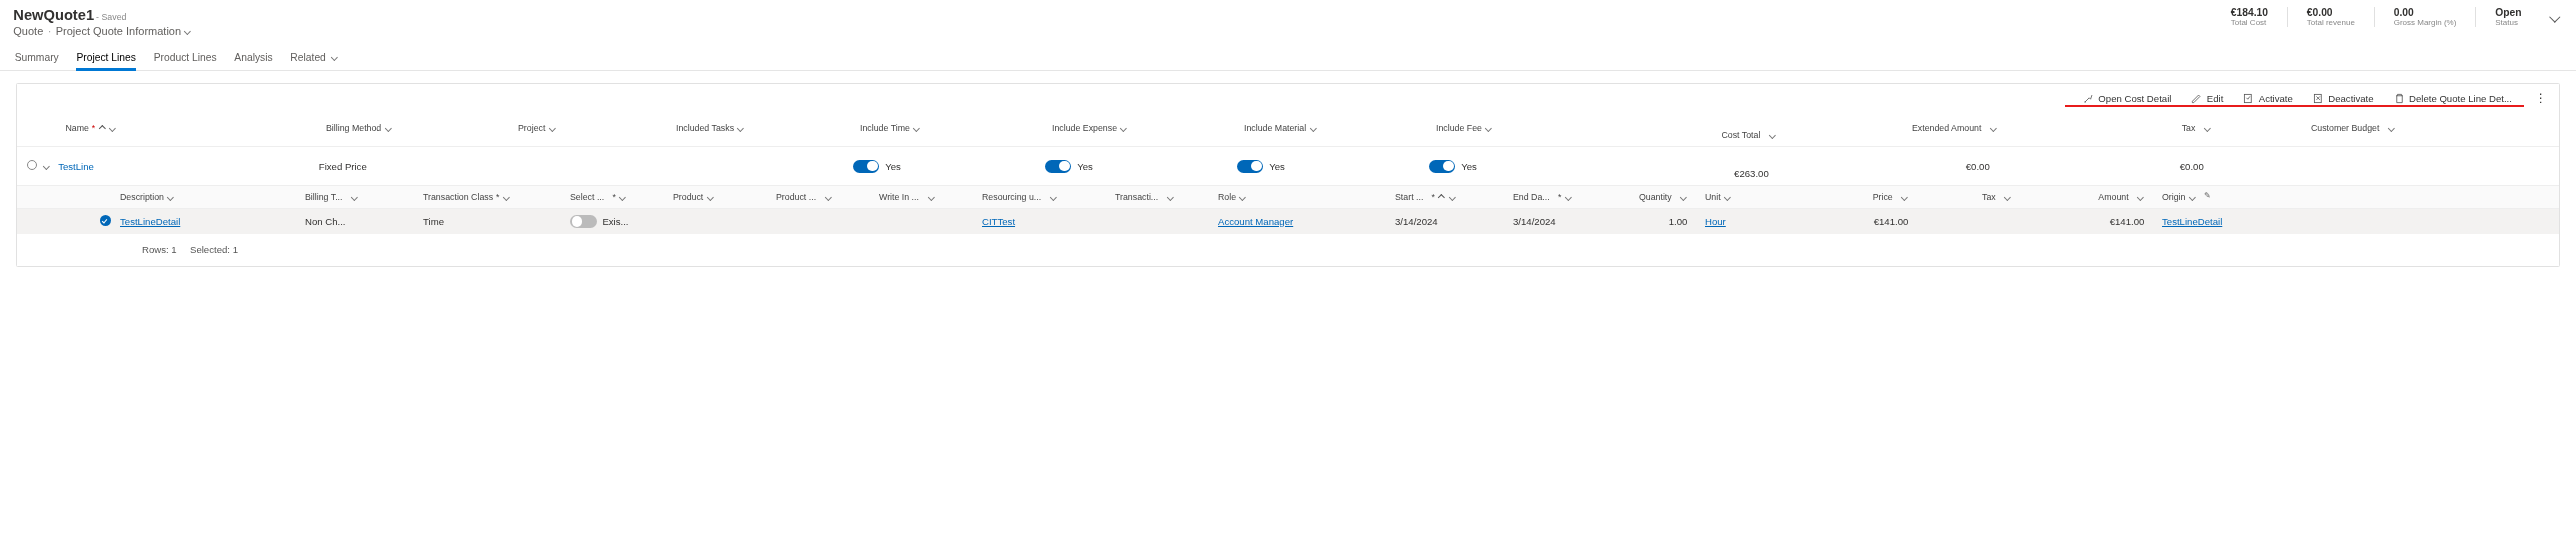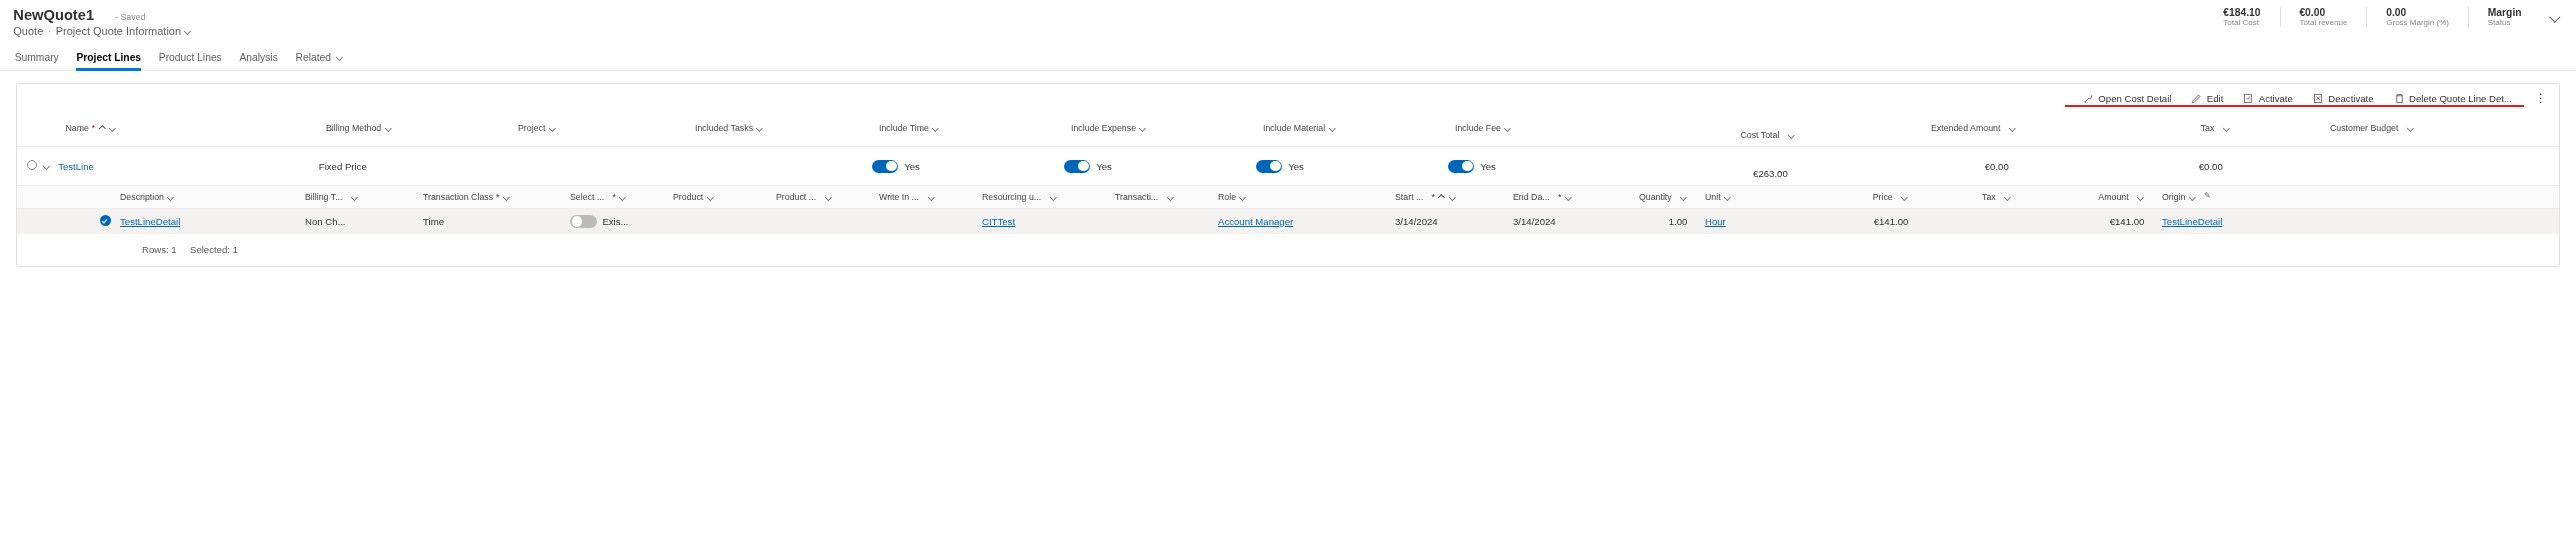--- a/index.html
+++ b/index.html
@@ -9,21 +9,21 @@
     color: #323130;
     background: #fff;
   }
   
   .header {
     display: flex;
     justify-content: space-between;
     align-items: flex-start;
     padding: 7.4px 13.3px 0 13.3px;
   }
-  .header-left .title-line { display: flex; align-items: baseline; gap: 21px; }
+  .header-left .title-line { display: flex; align-items: baseline; gap: 2px; }
   .header-left .title { font-size: 14.7px; font-weight: 600; }
   .header-left .save-state { font-size: 8.8px; color: #888; }
   .header-left .breadcrumb { font-size: 11px; color: #605e5c; margin-top: 1.5px; display:flex; align-items:center; gap:2.9px;}
   .header-left .breadcrumb .sep { color: #a0a0a0; margin: 0 1.5px; }
   .chev-down {
     display:inline-block; width:7.4px; height:7.4px; position:relative;
   }
   .chev-down::after {
     content:""; position:absolute; left:1.5px; top:1.5px;
     width:3.7px; height:3.7px; border-right:0.7px solid #777; border-bottom:0.7px solid #777;
@@ -38,21 +38,21 @@
     width:14.7px; height:14.7px; position:relative; margin-left:7.4px; margin-top:2.9px;
   }
   .big-chev::after {
     content:""; position:absolute; left:2.9px; top:2.9px;
     width:6.6px; height:6.6px; border-right:1.1px solid #555; border-bottom:1.1px solid #555;
     transform:rotate(45deg);
   }
   
   .tabs { display:flex; gap:17.7px; padding: 10.3px 14.7px 0 14.7px; border-bottom:0.7px solid #e5e5e5; }
   .tab { padding: 4.4px 0 7.4px 0; font-size:10.3px; color:#605e5c; cursor:pointer; position:relative; display:flex; align-items:center; gap:4.4px;}
-  .tab.active { color:#000; font-weight:700; }
+  .tab.active { color:#000; font-weight:400; }
   .tab.active::after { content:""; position:absolute; left:0; right:0; bottom:-0.7px; height:2.2px; background:#0078d4; }
   
   .panel { margin: 11.8px 16px; border:0.7px solid #e1e1e1; border-radius:1.5px; background:#fff; }
   
   .cmd-bar { display:flex; justify-content:flex-end; align-items:center; padding: 7.4px 8.8px 2.9px 8.8px; gap:20px; position:relative;}
   .cmd-btn { display:flex; align-items:center; gap:4.4px; font-size:9.6px; color:#333; cursor:pointer; }
   .cmd-icon { width:11px; height:11px; display:inline-block; }
   .cmd-underline { position:absolute; bottom:1.5px; right:35px; left: calc(100% - 494px); height:1.5px; background:#e81b1b; min-width:442px;}
   .ellipsis { font-size:11.8px; letter-spacing:0.7px; cursor:pointer; padding:0 2.9px;}
   
@@ -70,21 +70,21 @@
   .link-u { color:#0067b8; cursor:pointer; text-decoration:underline; }
   
   .toggle { display:inline-flex; align-items:center; gap:5.9px; }
   .toggle-sw { width:26.5px; height:13.3px; border-radius:6.6px; background:#0067b8; position:relative; }
   .toggle-sw.on::after { content:""; position:absolute; right:1.5px; top:1.5px; width:10.3px; height:10.3px; background:#fff; border-radius:50%; }
   .toggle-sw.off { background:#bbb; }
   .toggle-sw.off::after { content:""; position:absolute; left:1.5px; top:1.5px; width:10.3px; height:10.3px; background:#fff; border-radius:50%; }
   
   .c-name { width:265px; padding-left:4.4px;}
   .c-billing { width:192px; }
-  .c-project { width:177px; }
+  .c-project { width:158px; }
   .c-tasks { width:184px; }
   .c-time { width:192px; }
   .c-exp { width:192px; }
   .c-mat { width:192px; }
   .c-fee { width:192px; }
   .c-cost { width:192px; text-align:right; padding-right:44px;margin-top:15px;}
   .c-ext { width:221px; text-align:right; padding-right:44px;}
   .c-tax { width:192px; text-align:right; padding-right:22px;}
   .c-budget { width:162px; text-align:right;}
   
@@ -145,21 +145,21 @@
       <div class="val">€0.00</div>
       <div class="lbl">Total revenue</div>
     </div>
     <div class="stat-sep"></div>
     <div class="stat">
       <div class="val">0.00</div>
       <div class="lbl">Gross Margin (%)</div>
     </div>
     <div class="stat-sep"></div>
     <div class="stat">
-      <div class="val">Margin</div>
+      <div class="val">Open</div>
       <div class="lbl">Status</div>
     </div>
     <div class="big-chev"></div>
   </div>
 </div>
 
 <div class="tabs">
   <div class="tab">Summary</div>
   <div class="tab active">Project Lines</div>
   <div class="tab">Product Lines</div>

